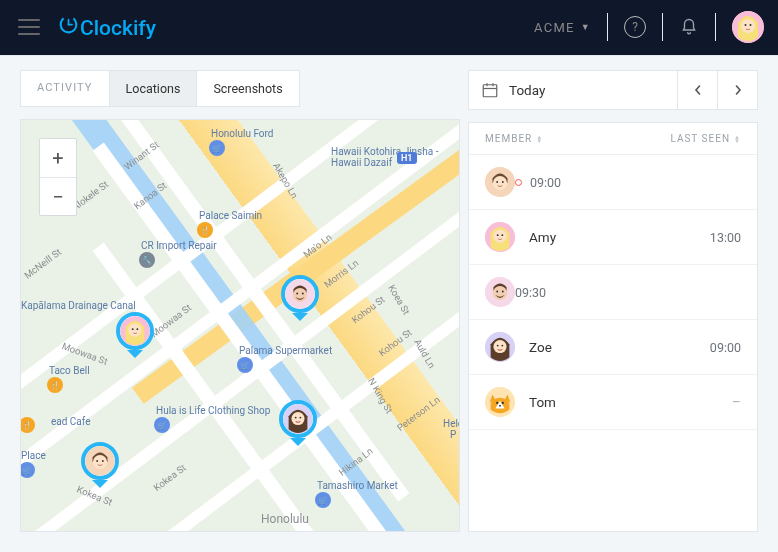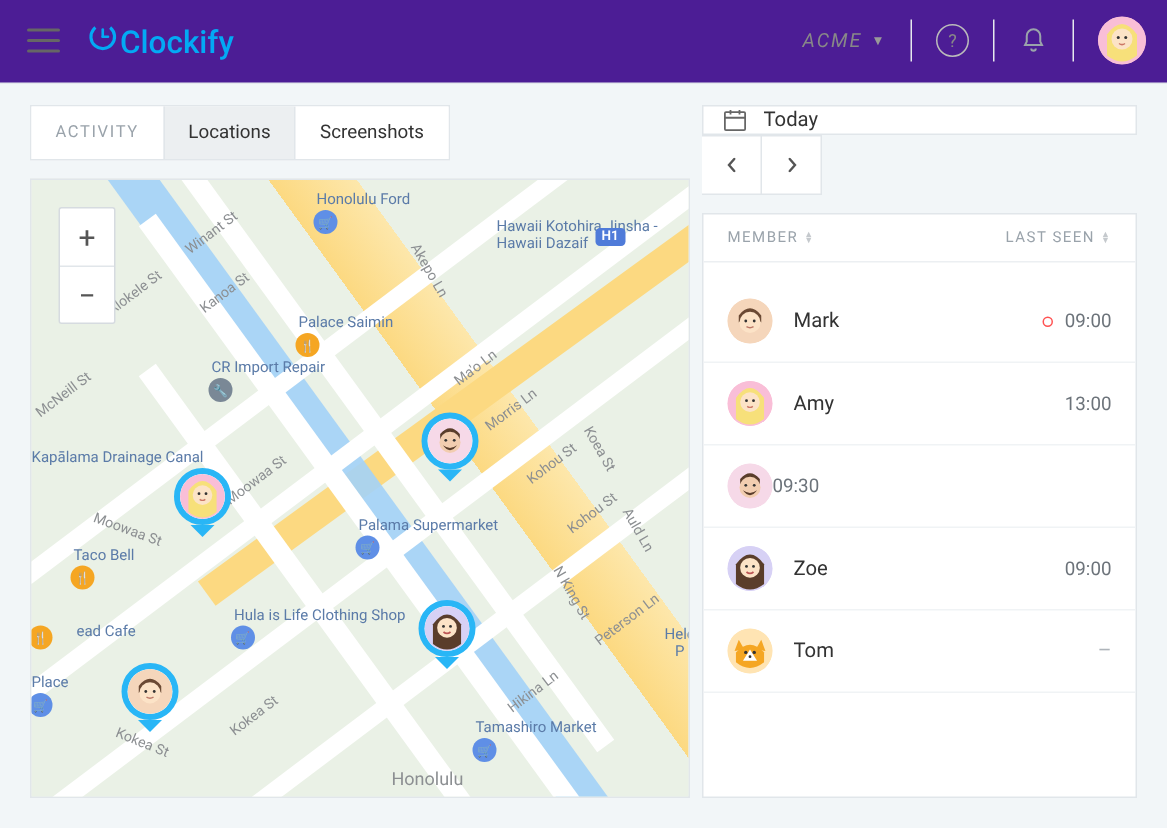--- a/index.html
+++ b/index.html
@@ -8,32 +8,32 @@
     background: #f2f6f8;
     width: 778px;
     height: 552px;
     overflow: hidden;
     color: #333;
   }
 
   
   .topbar {
     height: 56px;
-    background: #4c1d95;
+    background: #0f172a;
     display: flex;
     align-items: center;
     padding: 0 14px 1px 18px;
     border-bottom: 1px solid #e4e9ed;
   }
   .hamburger { width: 22px; height: 16px; display: flex; flex-direction: column; justify-content: space-between; cursor: pointer; }
   .hamburger span { display: block; height: 2px; background: #666; border-radius: 1px; }
   .logo { margin-left: 18px; font-size: 21px; font-weight: 500; color: #03a9f4; letter-spacing: 0; display: flex; align-items: baseline; }
   .logo svg { vertical-align: middle; }
   .spacer { flex: 1; }
-  .workspace { display: flex; align-items: center; color: #888; font-size: 13px; letter-spacing: 1.3px; cursor: pointer; font-style: italic; }
+  .workspace { display: flex; align-items: center; color: #888; font-size: 13px; letter-spacing: 1.3px; cursor: pointer; }
   .workspace .caret { font-size: 9px; margin-left: 6px; color: #999; }
   .tb-divider { width: 1px; background: #e6eaee; height: 28px; margin: 0 16px; }
   .tb-icon { width: 20px; height: 20px; display: flex; align-items: center; justify-content: center; color: #888; cursor: pointer; }
   .help-icon { width: 22px; height: 22px; border-radius: 50%; border: 1.5px solid #bbb; font-size: 12px; color: #888; display: flex; align-items: center; justify-content: center; }
   .avatar-circle {
     width: 32px; height: 32px; border-radius: 50%; display: flex; align-items: center; justify-content: center;
     overflow: hidden; font-size: 20px;
   }
   .avatar-circle.header { background: #f9bed7; }
 
@@ -85,30 +85,30 @@
     background: #29b6f6; display: flex; align-items: center; justify-content: center;
     border: 2px solid #29b6f6; position: relative;
   }
   .pin .bubble::after {
     content: ""; position: absolute; bottom: -10px; left: 50%; transform: translateX(-50%);
     border: 8px solid transparent; border-top-color: #29b6f6; border-bottom: none;
   }
   .pin .inner-av { width: 30px; height: 30px; border-radius: 50%; background: #fff; display:flex; align-items:center; justify-content:center; font-size:18px; overflow:hidden;}
 
   
-  .date-row { display: flex; gap: 0; flex-direction: column; }
+  .date-row { display: flex; gap: 0; }
   .date-picker { flex: 1; background:#fff; border:1px solid #e1e6ea; height: 40px; display:flex; align-items:center; padding: 0 12px; gap: 10px; cursor:pointer;}
   .date-picker svg { flex-shrink:0;}
   .date-label { font-size: 13.5px; color:#333; }
   .nav-arrows { display:flex; }
   .nav-btn { width: 40px; height:40px; background:#fff; border:1px solid #e1e6ea; border-left:none; display:flex; align-items:center; justify-content:center; cursor:pointer; color:#555;}
   .nav-btn:first-child { }
   .nav-btn svg { width:10px; height:10px; }
 
-  .table { margin-top: 12px; background:#fff; border:1px solid #e1e6ea; flex:1; display:flex; flex-direction:column; overflow:hidden;gap:12px;}
+  .table { margin-top: 12px; background:#fff; border:1px solid #e1e6ea; flex:1; display:flex; flex-direction:column; overflow:hidden;}
   .thead { display:flex; justify-content:space-between; padding: 10px 16px; font-size:10px; letter-spacing:1px; color:#9aa3ab; border-bottom:1px solid #eceff2; }
   .thead .col { display:flex; align-items:center; gap:4px; cursor:pointer;}
   .sort-ico { display:inline-flex; flex-direction:column; line-height:4px; font-size:6px; color:#c5c9cd;}
   .row { display:flex; align-items:center; padding: 12px 16px; border-bottom:1px solid #f0f3f5; }
   .row .av { width:30px; height:30px; border-radius:50%; display:flex; align-items:center; justify-content:center; font-size:18px; overflow:hidden;}
   .row .name { margin-left: 14px; font-size:13.5px; color:#333; flex:1; }
   .row .time { font-size:12.5px; color:#6c737a; }
   .row .dash { font-size:14px; color:#aeb4ba; }
   .live-dot { width:7px; height:7px; border-radius:50%; background:#fff; border:1.5px solid #ff5252; margin-right:8px; }
 
@@ -327,21 +327,20 @@
             <div class="av mark">
               <svg viewBox="0 0 32 32" width="100%" height="100%">
                 <circle cx="16" cy="16" r="16" fill="#f5d6bb"></circle>
                 <path d="M8 12 Q16 2 24 12 L24 17 Q16 9 8 17 Z" fill="#6b4a34"></path>
                 <circle cx="16" cy="17" r="7.5" fill="#fce3c7"></circle>
                 <circle cx="13" cy="16" r="1" fill="#333"></circle>
                 <circle cx="19" cy="16" r="1" fill="#333"></circle>
                 <path d="M13.5 20 Q16 21.5 18.5 20" stroke="#b76" stroke-width="1" fill="none"></path>
               </svg>
             </div>
-            <div class="name">Mark</div>
             <span class="live-dot"></span>
             <div class="time">09:00</div>
           </div>
           <div class="row">
             <div class="av amy">
               <svg viewBox="0 0 32 32" width="100%" height="100%">
                 <circle cx="16" cy="16" r="16" fill="#f9bed7"></circle>
                 <path d="M6 12 Q16 -2 26 12 L26 27 Q16 35 6 27 Z" fill="#f7e07a"></path>
                 <circle cx="16" cy="15" r="7" fill="#fce3c7"></circle>
                 <circle cx="13.5" cy="14" r="1" fill="#333"></circle>

